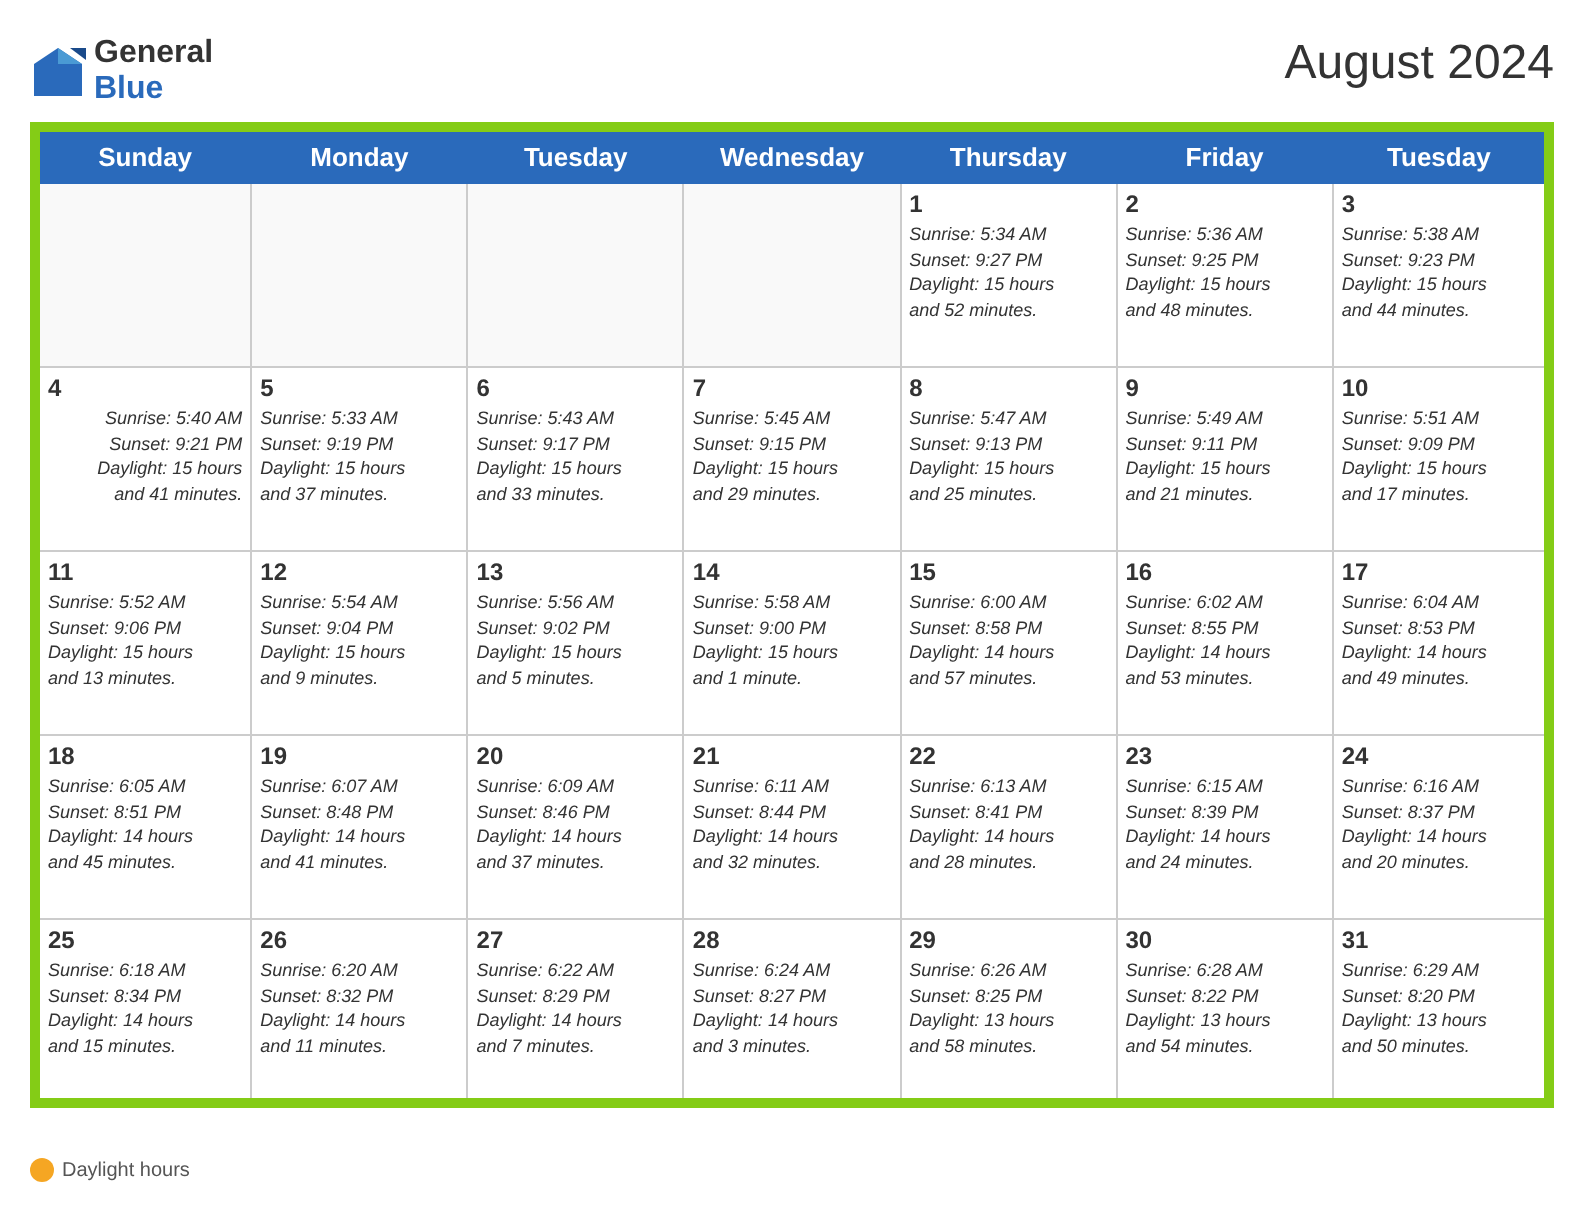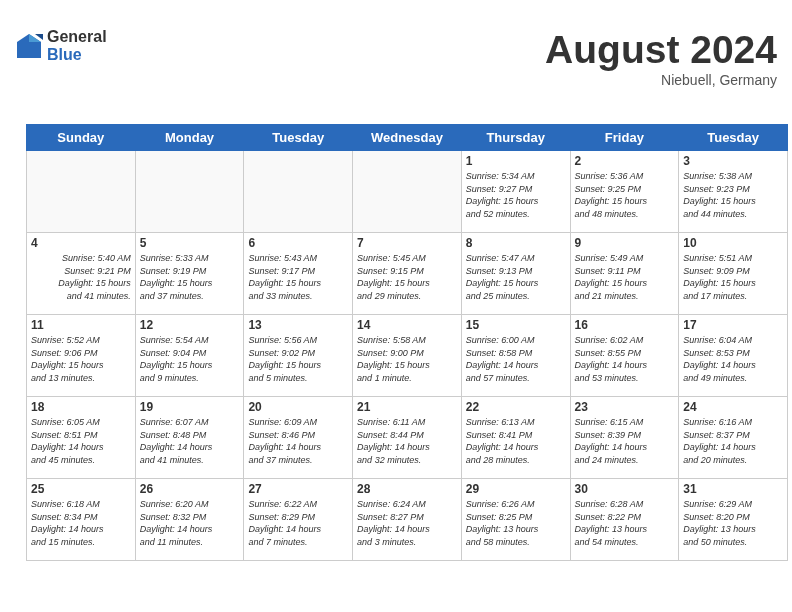--- a/index.html
+++ b/index.html
@@ -6,24 +6,23 @@
     body {
       font-family: Arial, sans-serif;
       background: #fff;
       width: 792px;
       height: 612px;
       overflow: hidden;
     }
     .page {
       width: 792px;
       height: 612px;
-      padding: 28px 15px;
+      padding: 18px 15px;
       display: flex;
       flex-direction: column;
-      gap: 28px;
     }
     .header {
       display: flex;
       justify-content: space-between;
       align-items: flex-start;
       margin-bottom: 8px;
     }
     .logo {
       display: flex;
       align-items: center;
@@ -45,35 +44,34 @@
       color: #2a6abb;
     }
     .logo-icon {
       width: 28px;
       height: 28px;
     }
     .title-block {
       text-align: right;
     }
     .month-year {
-      font-size: 39px;
+      font-size: 24px;
       color: #333;
-      font-weight: bold;
+      font-weight: normal;
     }
     .location {
       font-size: 14px;
       color: #555;
     }
     .calendar {
       flex: 1;
-      border: 1px solid #84cc16;
+      border: 5px solid #84cc16;
       border-collapse: collapse;
       width: 100%;
       table-layout: fixed;
-      margin-left: 11px;
     }
     .calendar th {
       background-color: #2a6abb;
       color: #fff;
       text-align: center;
       padding: 5px 2px;
       font-size: 13px;
       border: 1px solid #2a6abb;
     }
     .calendar td {
@@ -131,21 +129,20 @@
         <polygon points="14,2 26,10 14,10" fill="#4a9ad4"></polygon>
         <polygon points="20,2 28,8 28,2" fill="#1a4a8a"></polygon>
       </svg>
       <div class="logo-text">
         <span class="logo-general">General</span>
         <span class="logo-blue">Blue</span>
       </div>
     </div>
     <div class="title-block">
       <div class="month-year">August 2024</div>
-      <div class="location">Niebuell, Germany</div>
     </div>
   </div>
 
   <table class="calendar">
     <thead>
       <tr>
       <th>Sunday</th>
           <th>Monday</th>
           <th>Tuesday</th>
           <th>Wednesday</th>

